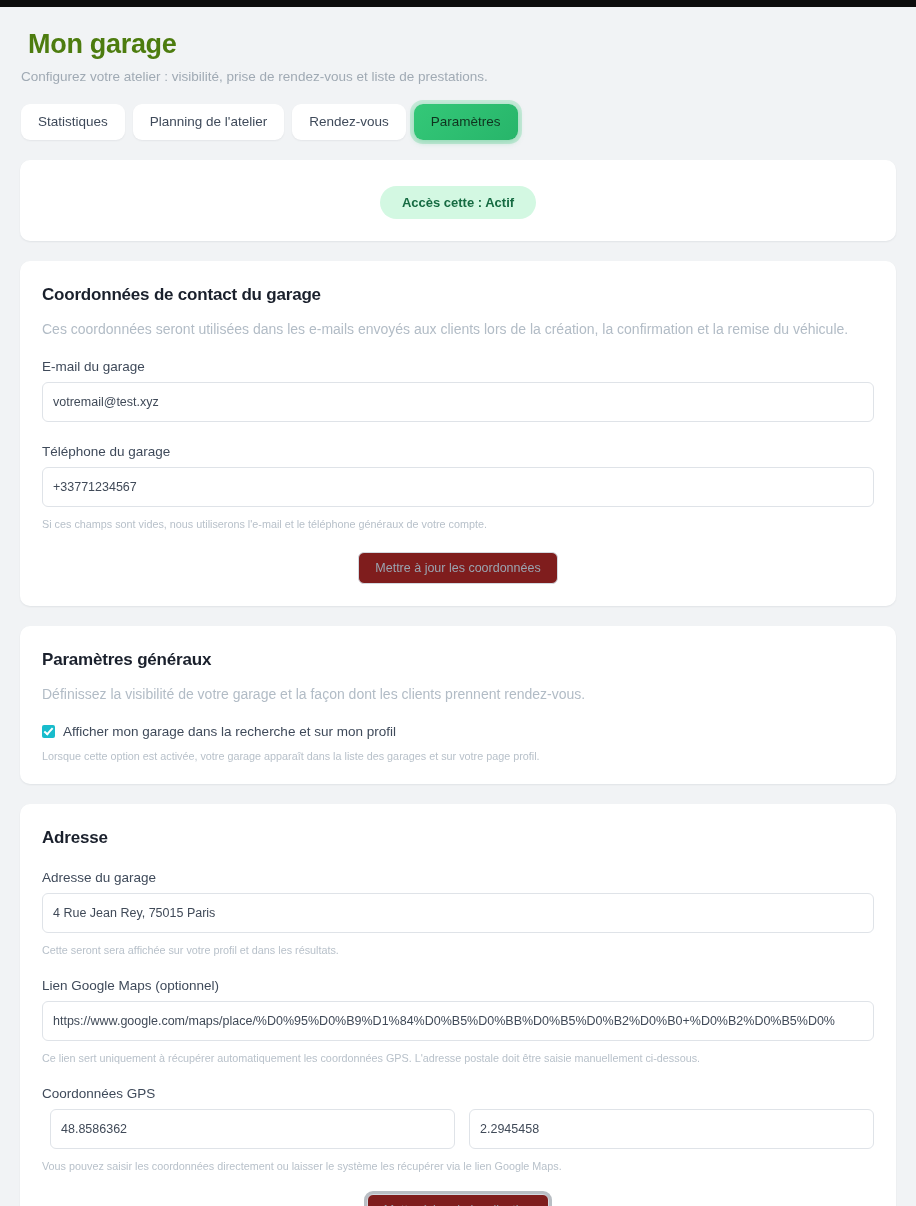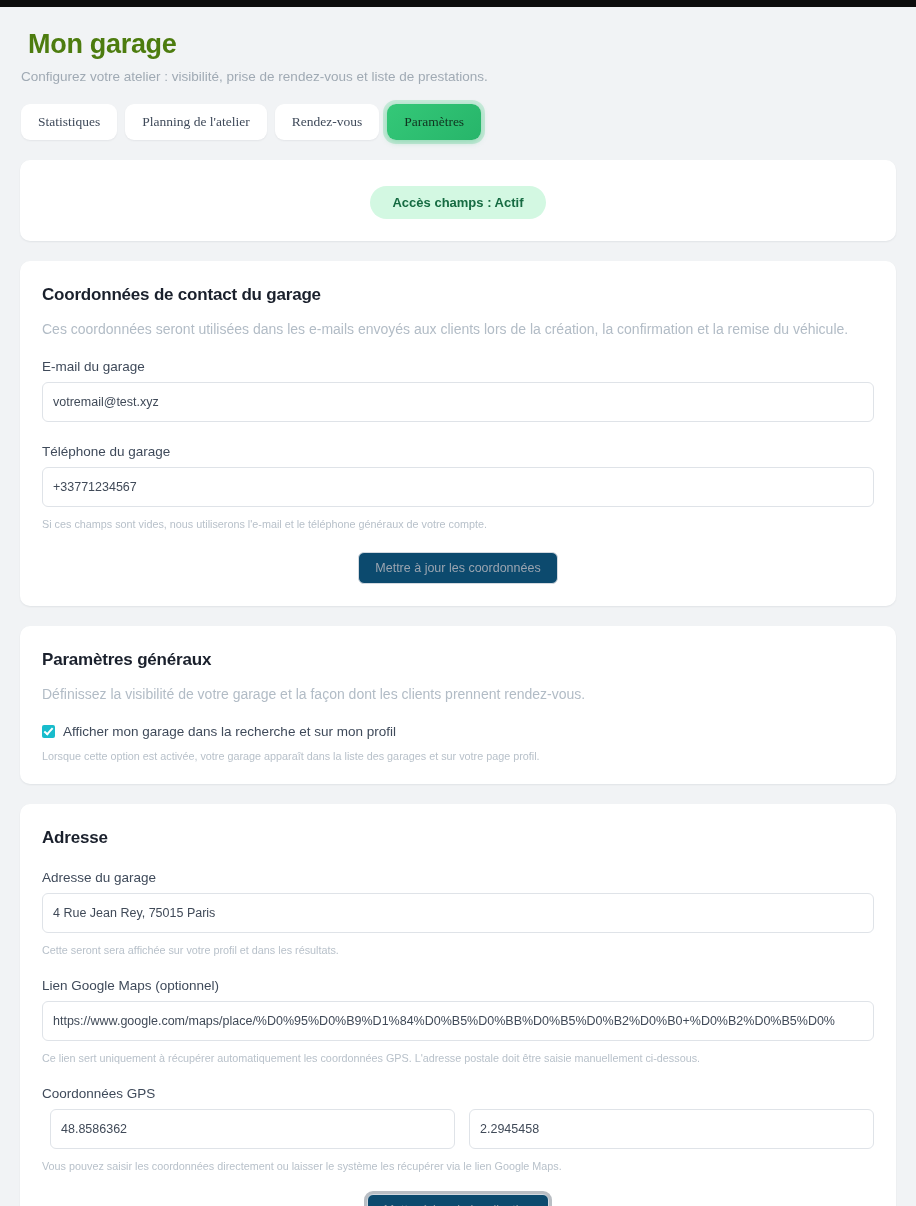--- a/index.html
+++ b/index.html
@@ -41,21 +41,21 @@
     gap: 8px;
     margin: 20px 0 0 1px;
   }
   .tab {
     background: #ffffff;
     border: none;
     border-radius: 9px;
     padding: 11px 17px;
     font-size: 13.5px;
     color: #3f4a5a;
-    font-family: Liberation Serif, serif;
+    font-family: Liberation Sans, sans-serif;
     cursor: pointer;
     box-shadow: 0 1px 2px rgba(16,24,40,0.06);
     line-height: 1;
   }
   .tab.active {
     background: linear-gradient(135deg, #34c878 0%, #27b56a 100%);
     color: #10331f;
     box-shadow: 0 0 0 4px rgba(52,200,120,0.22), 0 2px 6px rgba(39,181,106,0.35);
   }
   .card {
@@ -123,21 +123,21 @@
   .hint {
     font-size: 10.8px;
     color: #b8c1ca;
     margin-top: 11px;
   }
   .btn-row {
     text-align: center;
     margin-top: 22px;
   }
   .btn-outline {
-    background: #0c4a6e;
+    background: #7f1d1d;
     border: 1px solid #d3d9e0;
     border-radius: 6px;
     padding: 9px 16px;
     font-size: 12.5px;
     color: #9aa4b0;
     font-family: "Liberation Sans", sans-serif;
     cursor: pointer;
     line-height: 1;
   }
   .btn-outline.focused {
@@ -193,21 +193,21 @@
   <div class="page-subtitle">Configurez votre atelier : visibilité, prise de rendez-vous et liste de prestations.</div>
 
   <div class="tabs">
     <button class="tab">Statistiques</button>
     <button class="tab">Planning de l'atelier</button>
     <button class="tab">Rendez-vous</button>
     <button class="tab active">Paramètres</button>
   </div>
 
   <div class="card status">
-    <span class="status-pill">Accès champs : Actif</span>
+    <span class="status-pill">Accès cette : Actif</span>
   </div>
 
   <div class="card section">
     <h2 class="section-title">Coordonnées de contact du garage</h2>
     <div class="section-desc">Ces coordonnées seront utilisées dans les e-mails envoyés aux clients lors de la création, la confirmation et la remise du véhicule.</div>
 
     <div class="field-label">E-mail du garage</div>
     <input class="input" type="text" value="votremail@test.xyz" style="">
 
     <div class="field-label">Téléphone du garage</div>

